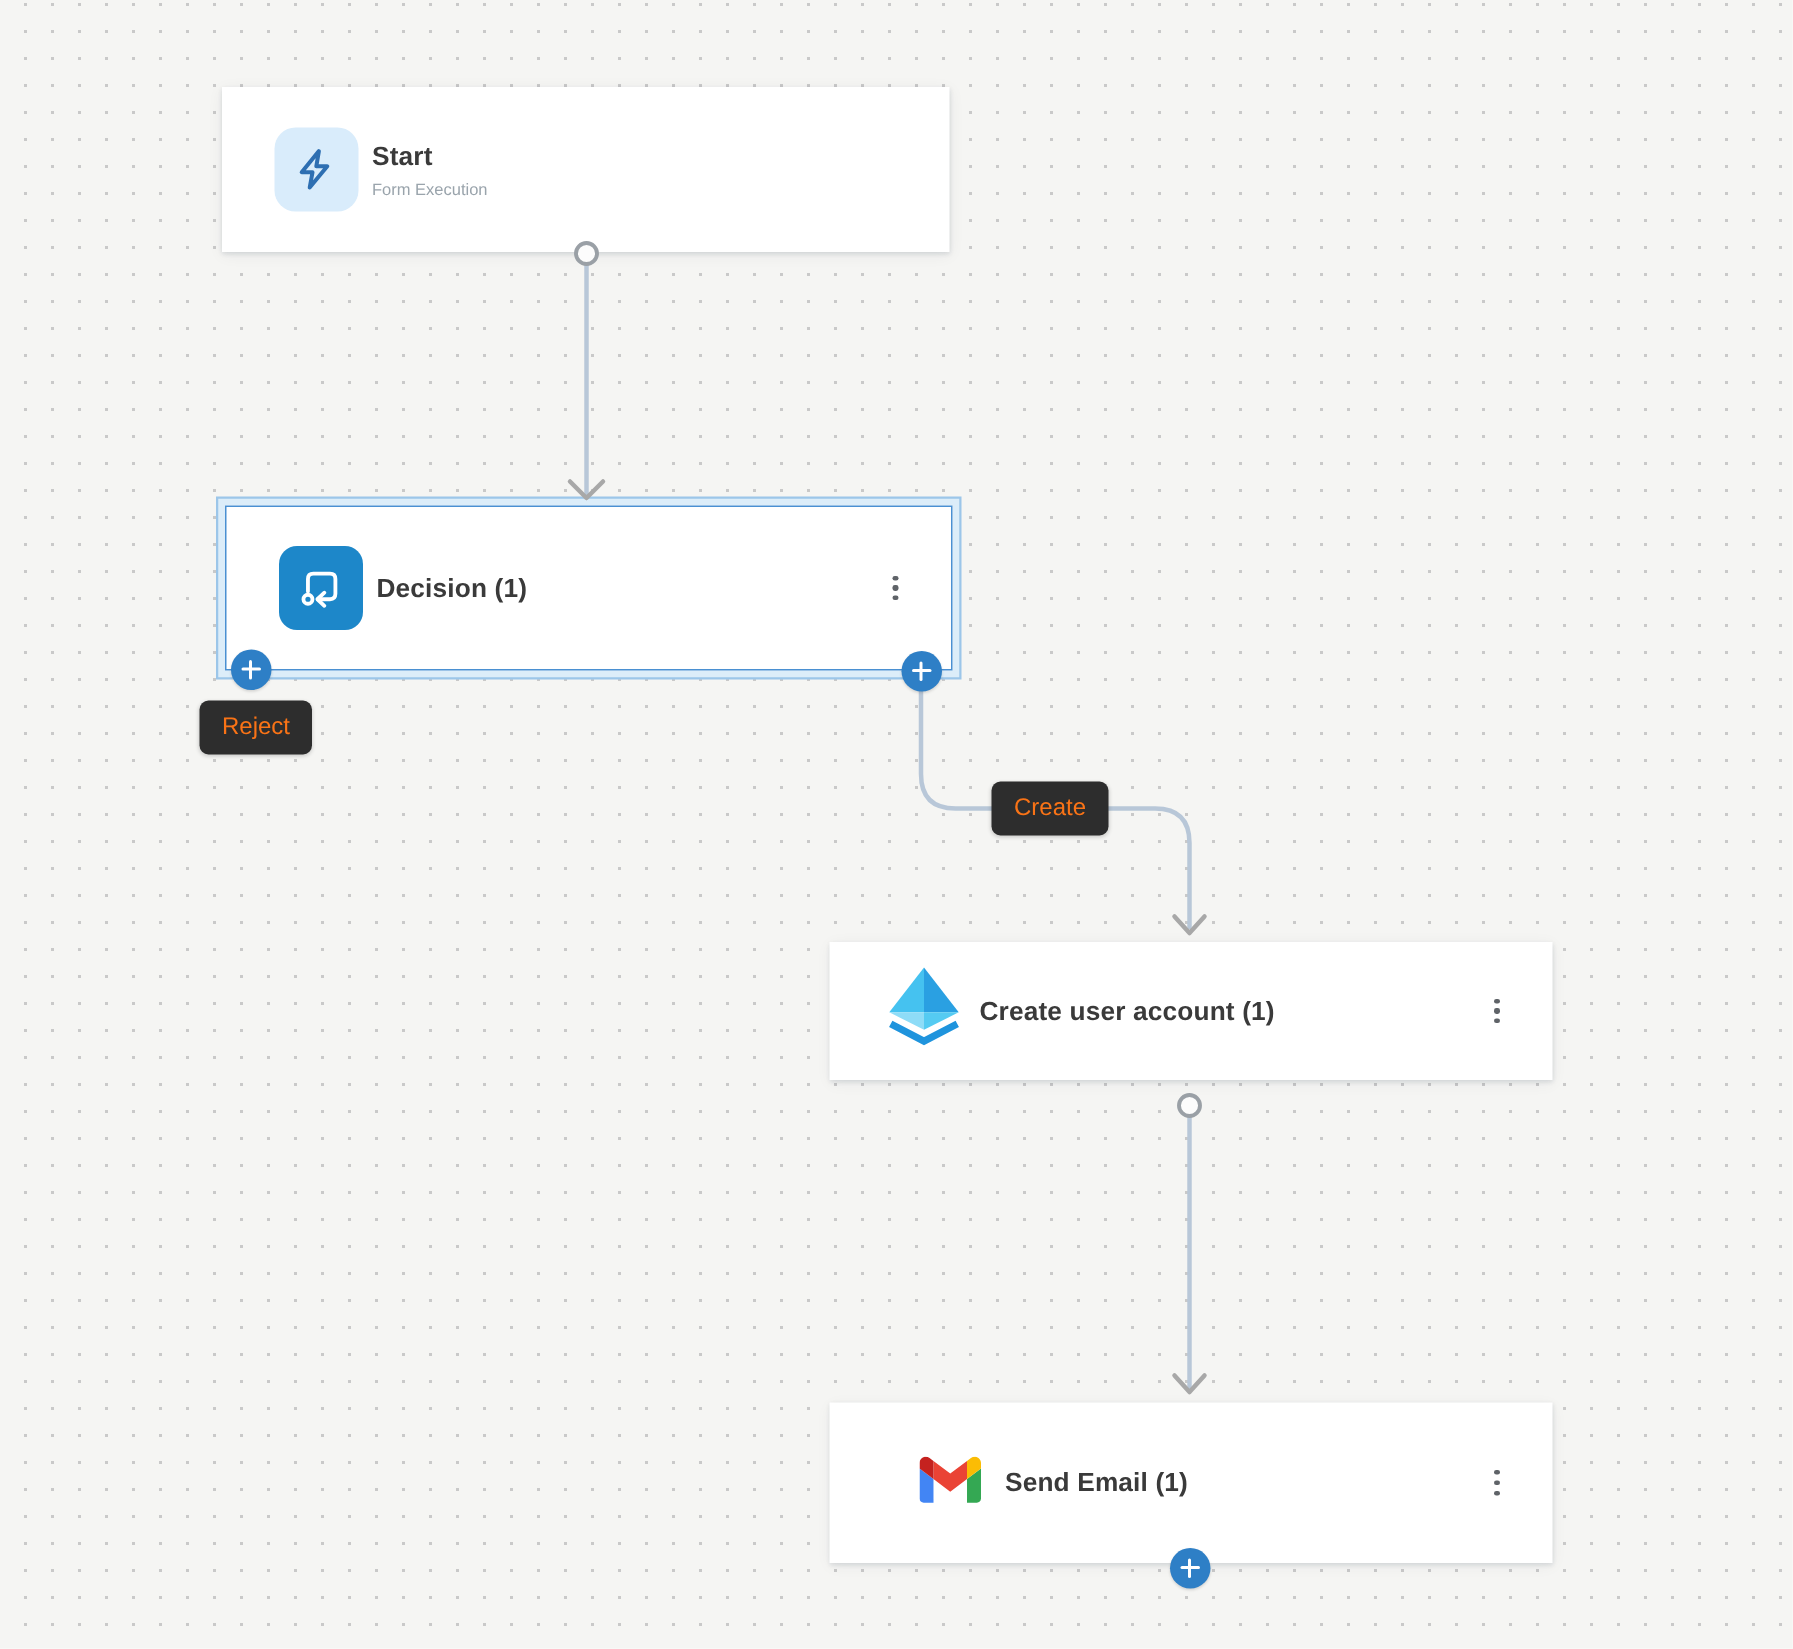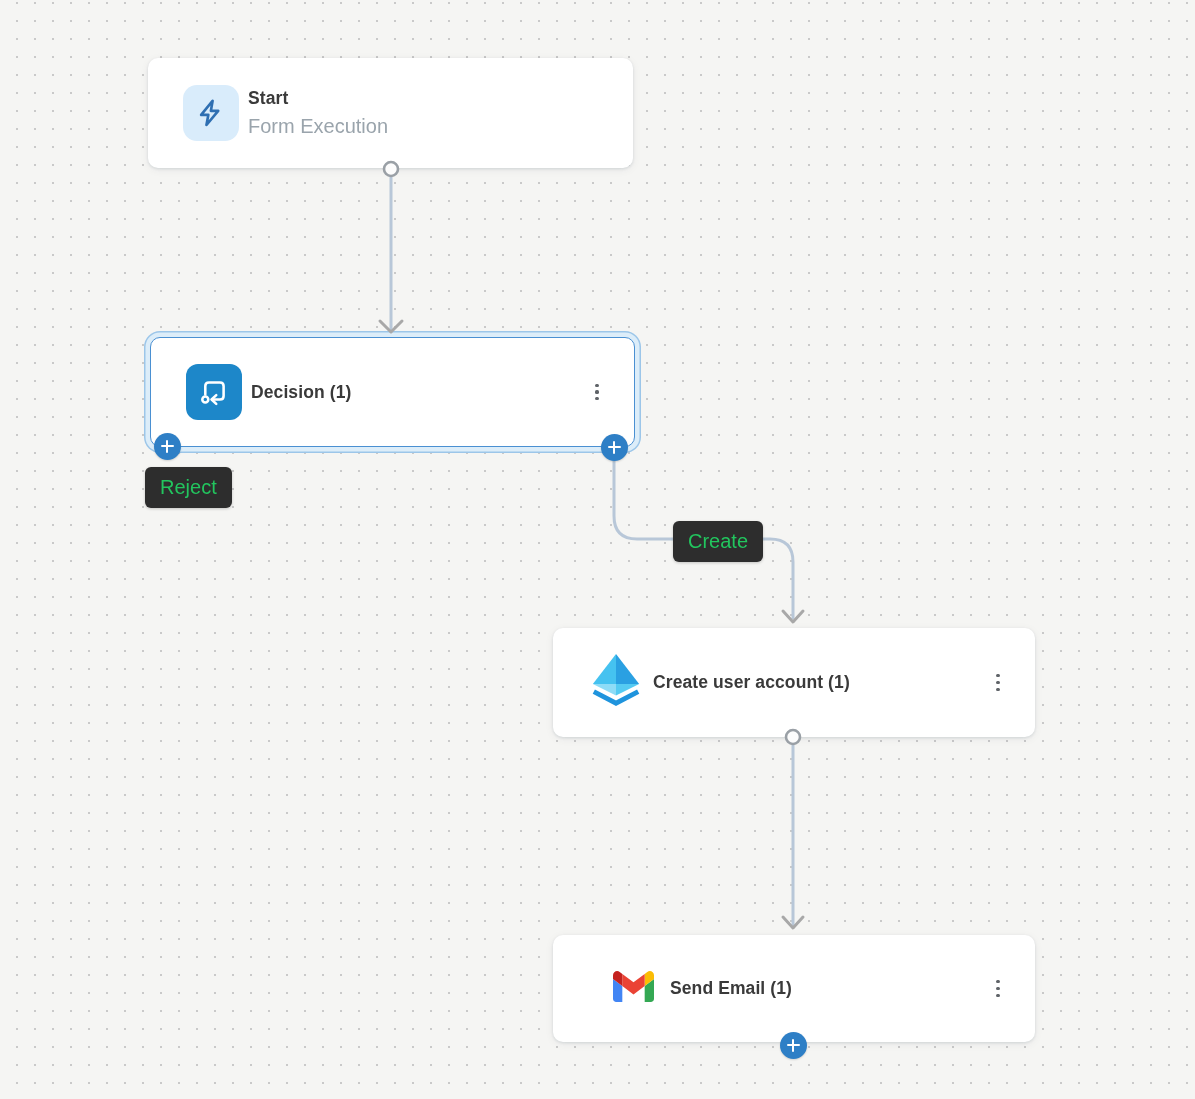--- a/index.html
+++ b/index.html
@@ -16,49 +16,49 @@
 
   svg.connector-layer {
     position:absolute; left:0; top:0; width:1195px; height:1099px;
     z-index:5; pointer-events:none;
   }
   .conn-line { stroke:#b8c7d8; stroke-width:3; fill:none; stroke-linecap:round; }
   .conn-arrow { stroke:#a8a8a8; stroke-width:3; fill:none; stroke-linecap:round; stroke-linejoin:round; }
   .conn-handle { fill:#fcfcfc; stroke:#9aa0a6; stroke-width:2.6; pointer-events:auto; }
 
   .node {
-    position:absolute; background:#fff; border-radius:10px;
+    position:absolute; background:#fff; border-radius:0;
     box-shadow:0 1px 3px rgba(20,40,60,0.12), 0 2px 10px rgba(20,40,60,0.06);
     display:flex; align-items:center; z-index:2;
   }
   .node.selected {
     border:1.5px solid #4a90d2;
     box-shadow:0 0 0 4.5px #dcedf9, 0 0 0 6px #9cc6e9, 0 1px 3px rgba(20,40,60,0.10);
   }
   .node-start  { left:148px; top:58px;  width:485px; height:110px; }
   .node-decision { left:150px; top:337px; width:485px; height:110px; }
-  .node-create { left:553px; top:628px; width:482px; height:109px; }
+  .node-create { left:553px; top:628px; width:482px; height:92px; }
   .node-send   { left:553px; top:935px; width:482px; height:107px;padding-left:17px; }
 
   .icon-box {
     width:74px; display:flex; align-items:center; justify-content:center;
     margin-left:26px; flex:0 0 auto;
   }
   .icon-tile-light {
     width:56px; height:56px; border-radius:14px; background:#d9ecfb;
     display:flex; align-items:center; justify-content:center;
   }
   .icon-tile-blue {
     width:56px; height:56px; border-radius:12px; background:#1d87c9;
     display:flex; align-items:center; justify-content:center;
   }
 
   .node-texts { display:flex; flex-direction:column; justify-content:center; }
   .node-title { font-size:17.5px; font-weight:700; color:#3a3a3a; letter-spacing:.1px; }
-  .node-subtitle { font-size:20px; font-weight:400; color:#9aa4ac; margin-top:6px; }
+  .node-subtitle { font-size:11px; font-weight:400; color:#9aa4ac; margin-top:6px; }
 
   .kebab {
     position:absolute; right:26px; top:50%; transform:translateY(-50%);
     width:22px; height:34px; display:flex; flex-direction:column;
     align-items:center; justify-content:center; gap:3.5px; cursor:pointer;
   }
   .kebab i { width:3.2px; height:3.2px; border-radius:50%; background:#5f6368; }
 
   .plus-btn {
     position:absolute; width:27px; height:27px; border-radius:50%;
@@ -67,24 +67,23 @@
   .plus-btn::before, .plus-btn::after {
     content:""; position:absolute; background:#fff; border-radius:1.5px;
   }
   .plus-btn::before { left:7px; top:12.2px; width:13px; height:2.6px; }
   .plus-btn::after  { left:12.2px; top:7px; width:2.6px; height:13px; }
   .plus-reject { left:153.5px; top:432.5px; }
   .plus-approve { left:600.5px; top:433.5px; }
   .plus-send { left:779.5px; top:1031.5px; }
 
   .branch-label {
-    position:absolute; background:#2d2d2d; color:#22c55e; border-radius:6px;
-    font-size:20px; padding:7px 15px; z-index:7; line-height:1.35;
+    position:absolute; background:#2d2d2d; color:#f97316; border-radius:6px;
+    font-size:16px; padding:7px 15px; z-index:7; line-height:1.35;
     box-shadow:0 1px 3px rgba(0,0,0,.2);
-    margin-left:12px;
   }
   .label-reject { left:133px; top:467px; }
   .label-approve { left:661px; top:521px; }
 </style>
 </head>
 <body>
 
 <div class="canvas">
 
   <svg class="connector-layer">

